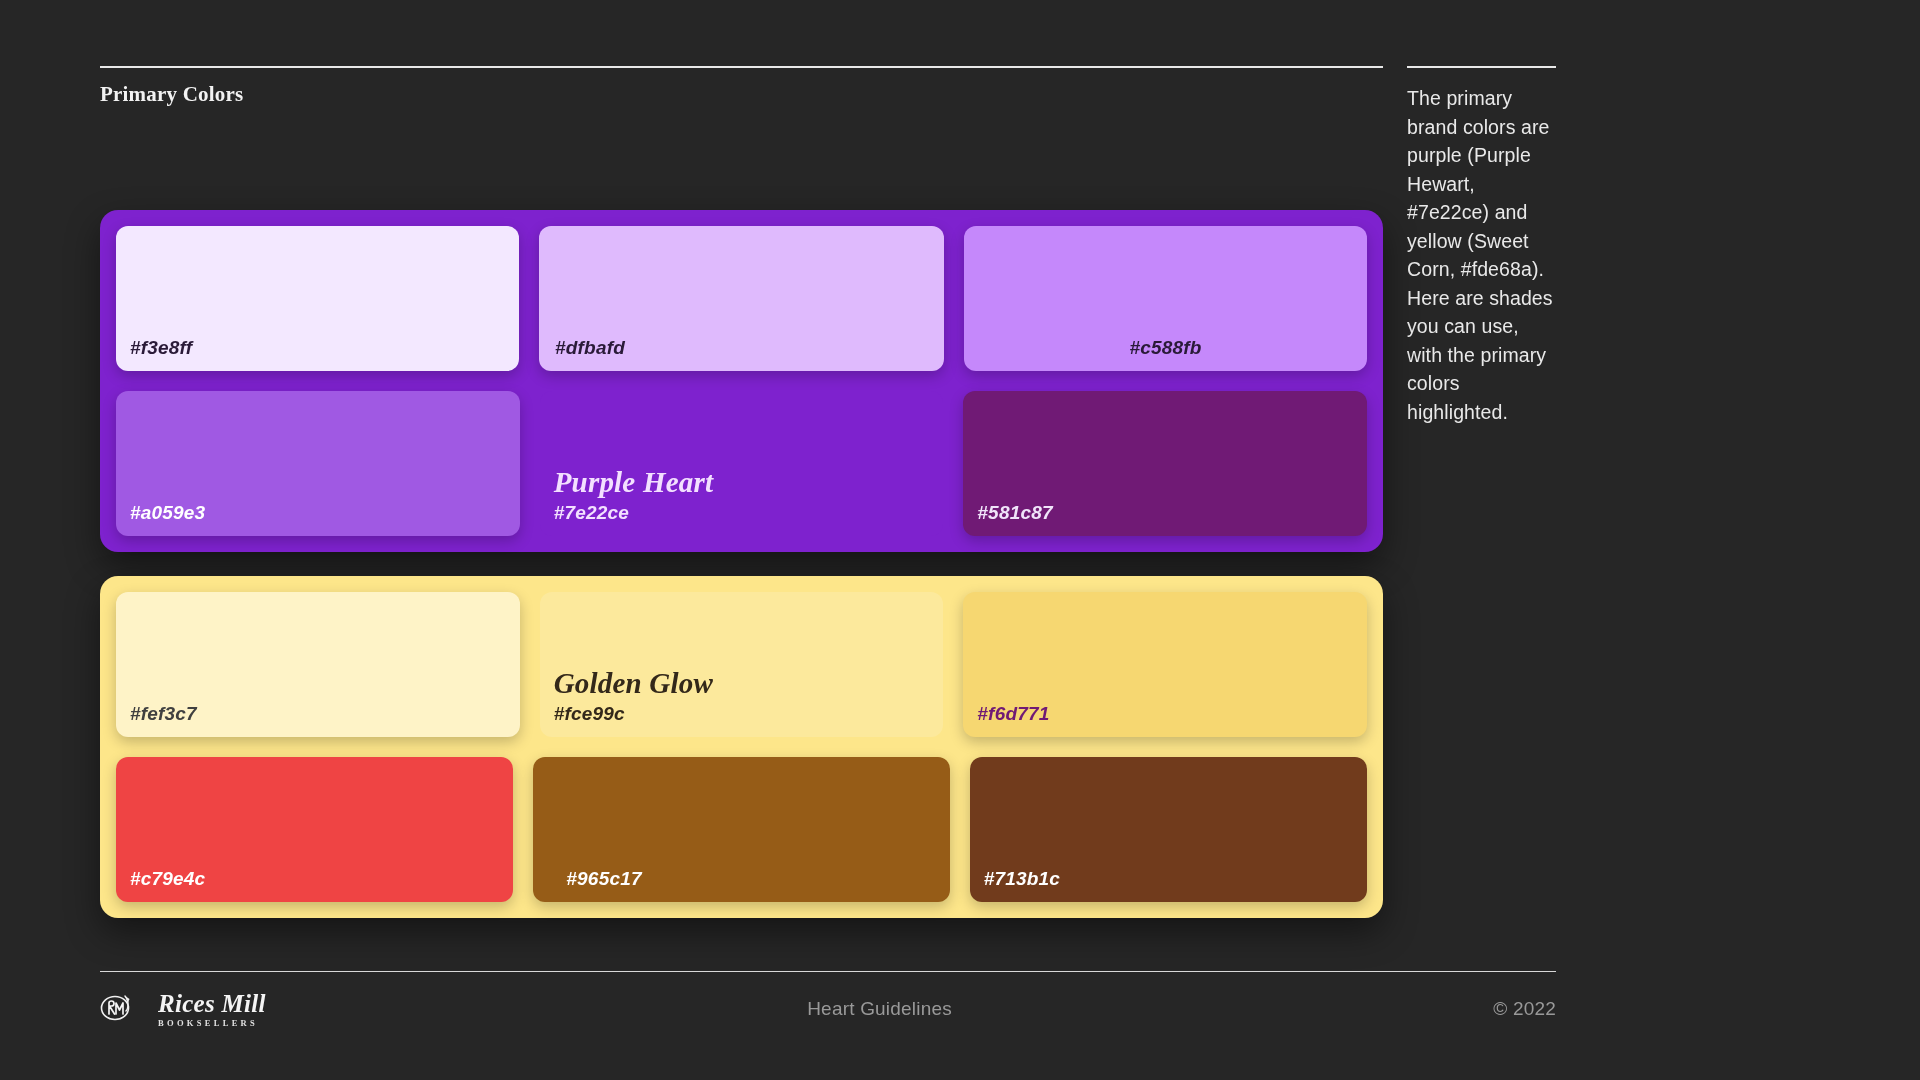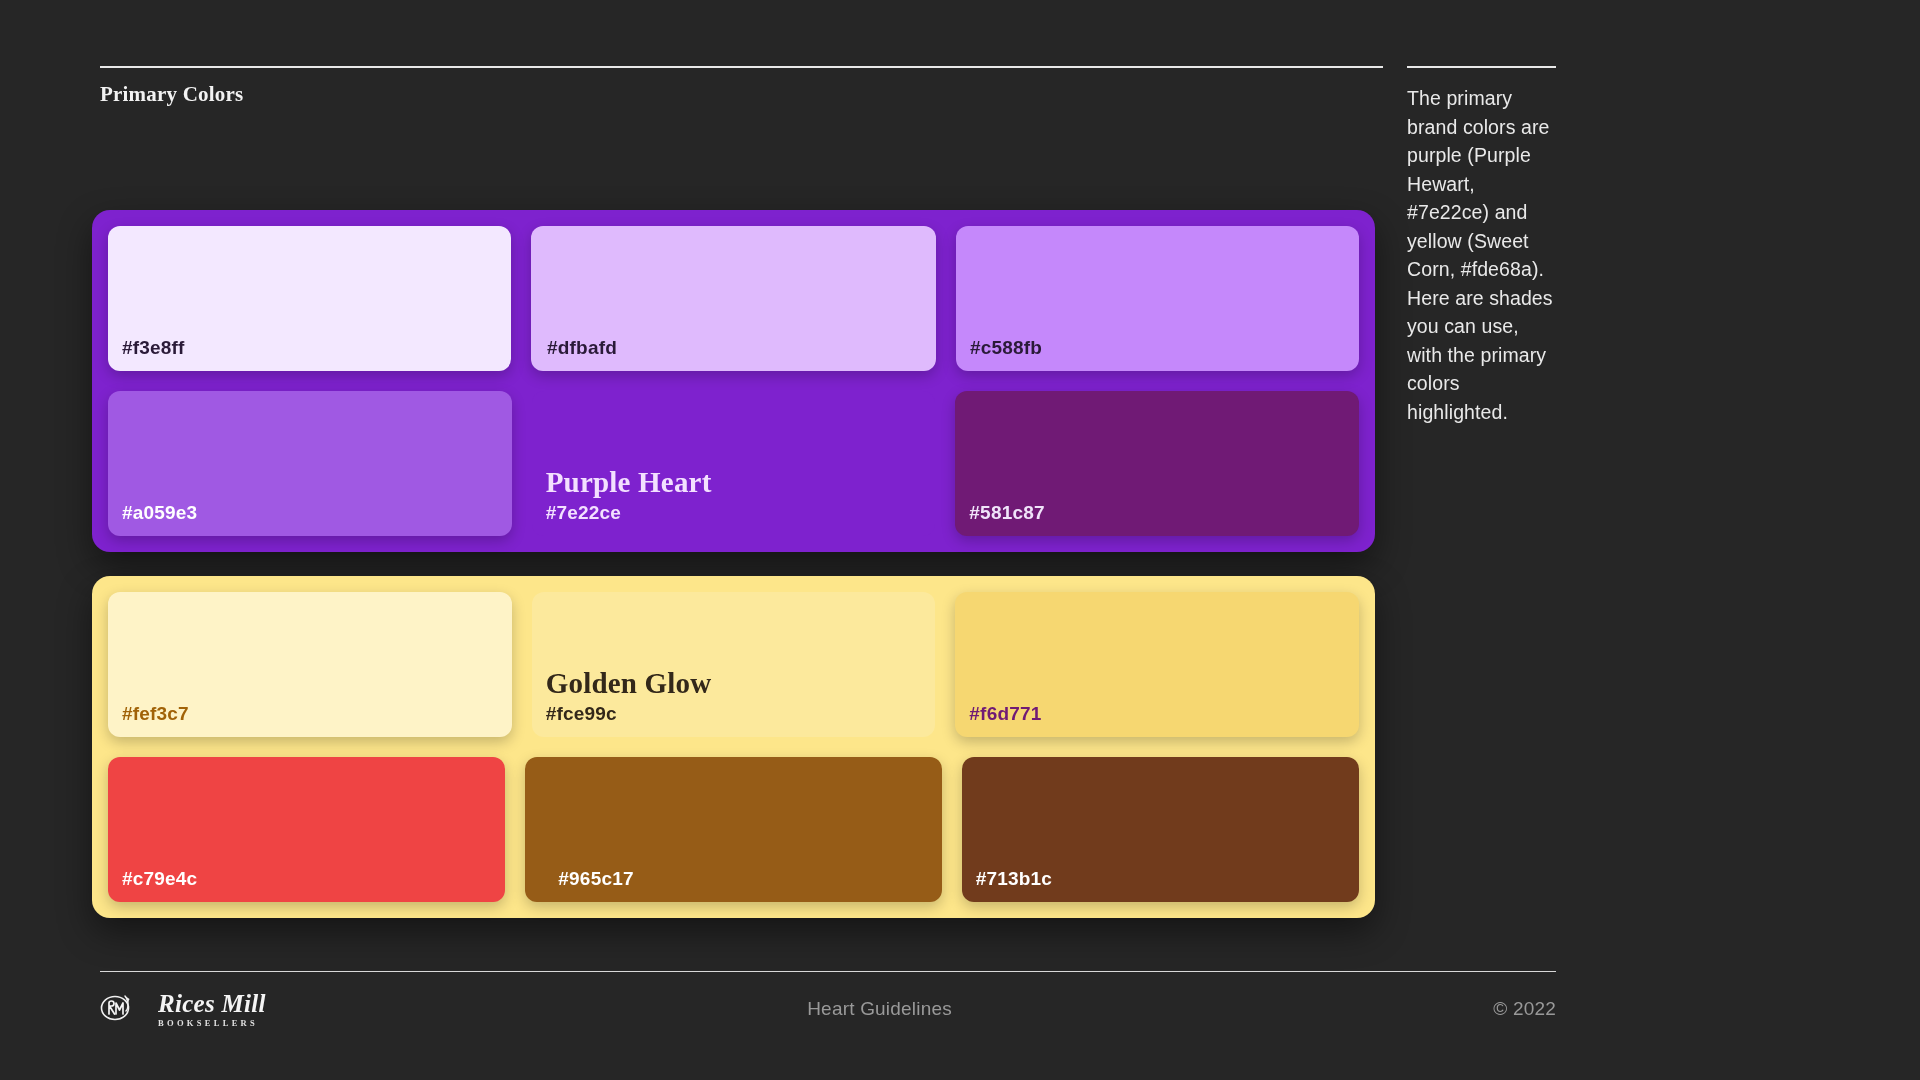--- a/index.html
+++ b/index.html
@@ -60,22 +60,23 @@
     font-size: 19.5px;
     line-height: 28.5px;
     color: #e9e9e9;
     letter-spacing: 0.1px;
   }
 
   
   .palettes {
     position: absolute;
     top: 210px;
-    left: 92px;
+    left: 100px;
     width: 1283px;
+    font-style: italic;
   }
 
   .palette {
     border-radius: 18px;
     padding: 16px;
     box-shadow: 0 14px 34px rgba(0,0,0,0.45);
   }
 
   .palette + .palette { margin-top: 24px; }
 
@@ -206,21 +207,21 @@
     <div class="palette" id="palette-0" style="background: rgb(126, 34, 206);">
       <div class="palette-row">
         <div class="swatch" style="background: rgb(243, 232, 255); color: rgb(42, 26, 56);">
 
           <div class="swatch-hex">#f3e8ff</div>
         </div>
         <div class="swatch" style="background: rgb(223, 186, 253); color: rgb(42, 26, 56); padding-left: 16px;">
 
           <div class="swatch-hex">#dfbafd</div>
         </div>
-        <div class="swatch" style="background: rgb(197, 136, 251); color: rgb(42, 26, 56);">
+        <div class="swatch" style="background: rgb(197, 136, 251); color: rgb(42, 26, 56); align-items: center;">
 
           <div class="swatch-hex">#c588fb</div>
         </div>
       </div>
       <div class="palette-row">
         <div class="swatch" style="background: rgb(160, 89, 227); color: rgb(255, 255, 255);">
 
           <div class="swatch-hex">#a059e3</div>
         </div>
         <div class="swatch highlight" style="background: rgb(126, 34, 206); color: rgb(243, 224, 255);">
@@ -229,21 +230,21 @@
         </div>
         <div class="swatch" style="background: #701a75; color: rgb(240, 228, 250);">
 
           <div class="swatch-hex">#581c87</div>
         </div>
       </div>
     </div>
 
     <div class="palette" id="palette-1" style="background: rgb(253, 230, 138);">
       <div class="palette-row">
-        <div class="swatch" style="background: rgb(254, 243, 199); color: #a16207;">
+        <div class="swatch" style="background: rgb(254, 243, 199); color: #404040;">
 
           <div class="swatch-hex">#fef3c7</div>
         </div>
         <div class="swatch highlight" style="background: rgb(252, 233, 156); color: rgb(51, 40, 26);">
           <div class="swatch-name">Golden Glow</div>
           <div class="swatch-hex">#fce99c</div>
         </div>
         <div class="swatch" style="background: rgb(246, 215, 113); color: #701a75;">
 
           <div class="swatch-hex">#f6d771</div>

